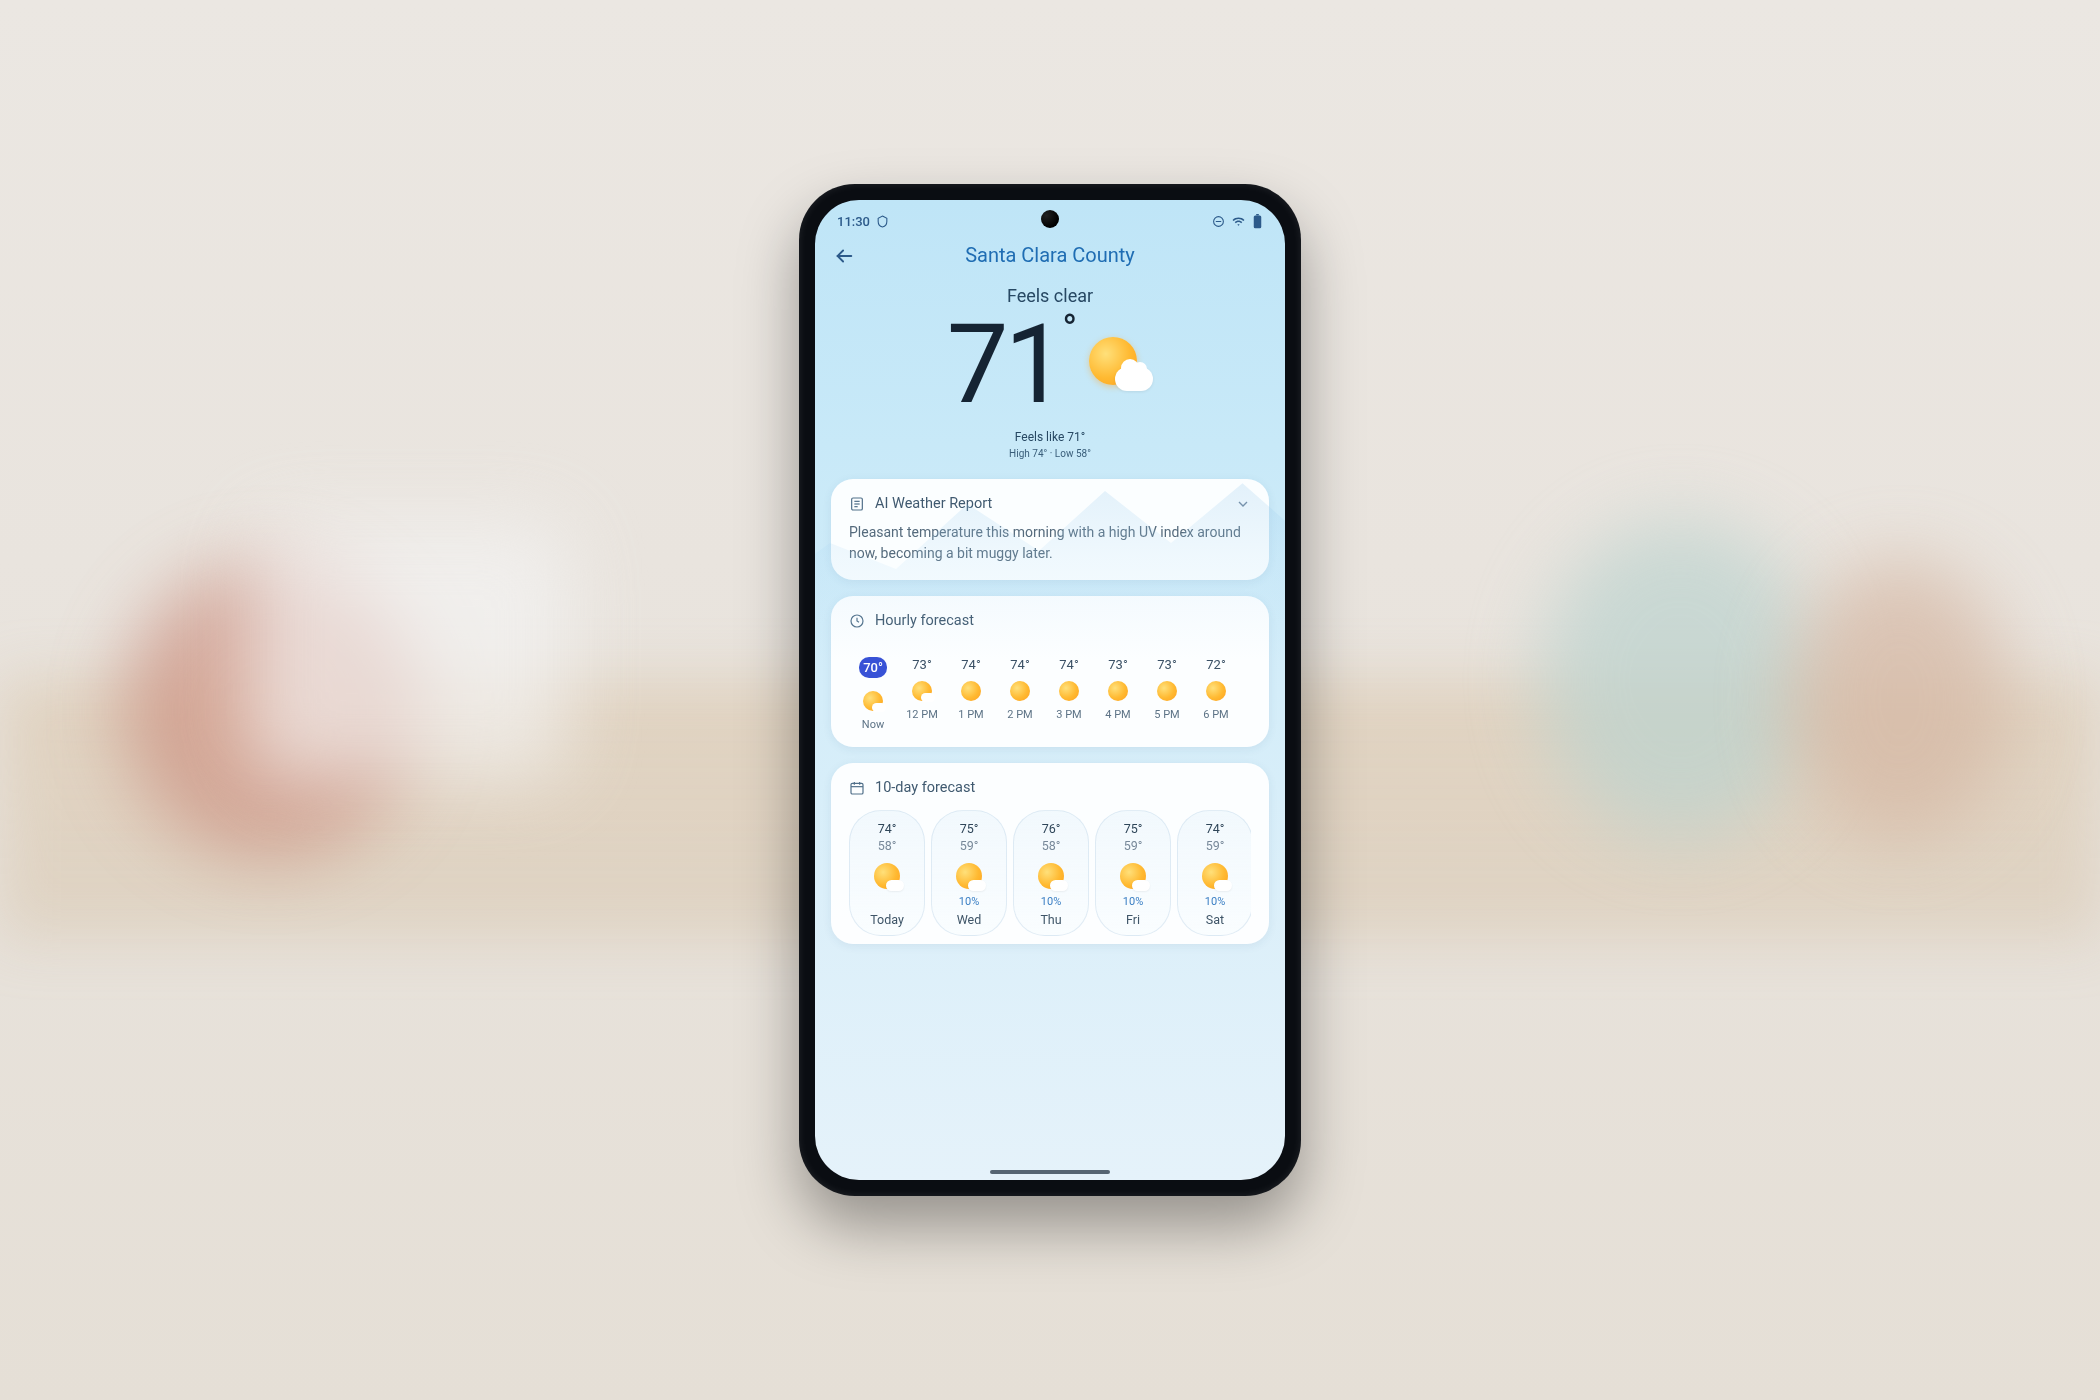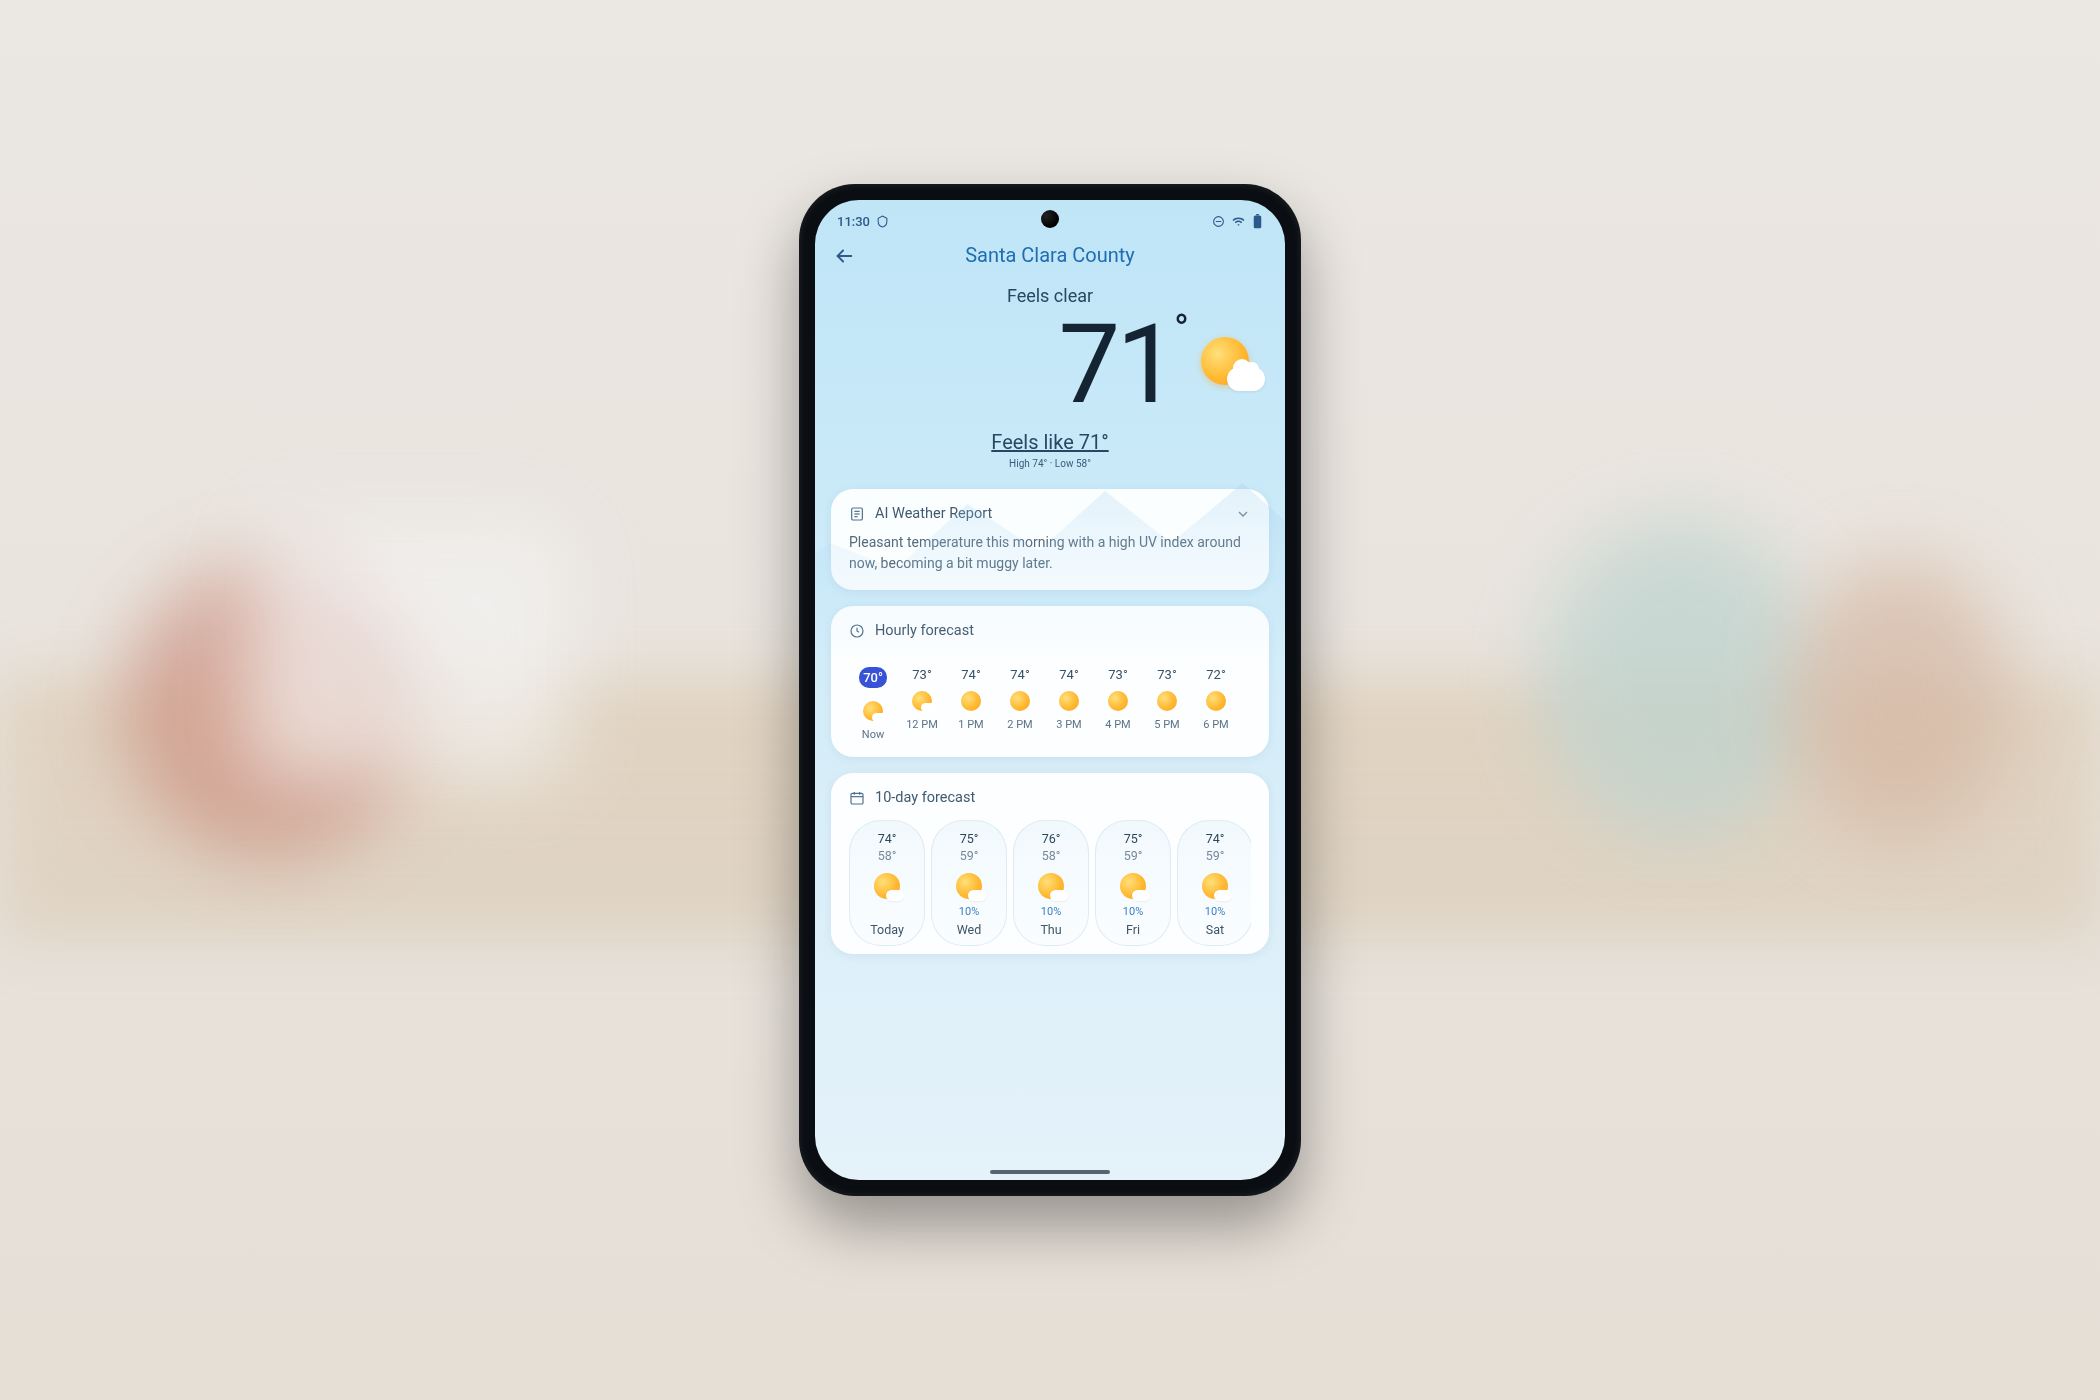--- a/index.html
+++ b/index.html
@@ -72,32 +72,32 @@
   .header {
     display: flex; align-items: center; justify-content: center;
     padding: 10px 18px 6px; position: relative;
   }
   .back-btn { position: absolute; left: 18px; top: 12px; color: #2c5a8a; }
   .location { font-size: 20px; color: #1f6db3; font-weight: 400; }
   .hero {
     text-align: center; padding: 12px 20px 8px;
   }
   .condition { font-size: 18px; color: #274863; margin-bottom: 4px; }
-  .temp-wrap { display: flex; align-items: center; justify-content: flex-end; gap: 10px; }
+  .temp-wrap { display: flex; align-items: center; justify-content: center; gap: 10px; }
   .big-temp { font-size: 110px; line-height: 1; font-weight: 400; color: #152433; letter-spacing: -4px; }
   .deg-mark { font-size: 40px; vertical-align: top; }
   .sun-icon-lg { width: 70px; height: 60px; position: relative; }
   .sun { position:absolute; width: 48px; height: 48px; border-radius: 50%;
          background: radial-gradient(circle at 35% 35%, #ffe07a, #ffb931 55%, #ff9f1e);
          box-shadow: 0 2px 6px rgba(255,160,30,.4); left: 6px; top: 2px; }
   .cloud { position:absolute; width: 38px; height: 24px; background: #fff; border-radius: 14px;
            bottom: 4px; right: 0; box-shadow: 0 1px 3px rgba(0,0,0,.08); }
   .cloud::before { content:''; position:absolute; width:18px;height:18px;background:#fff;border-radius:50%; top:-8px; left:6px; }
   .cloud::after { content:''; position:absolute; width:14px;height:14px;background:#fff;border-radius:50%; top:-5px; right:6px; }
-  .feels { font-size: 20px; color: #274863; margin-top: 10px; text-decoration: underline; }
+  .feels { font-size: 12px; color: #274863; margin-top: 10px; }
   .hilo { font-size: 10px; color: #3a5e7a; margin-top: 4px; }
   .cards { padding: 12px 16px; display: flex; flex-direction: column; gap: 16px; }
   .card {
     background: rgba(255,255,255,0.92);
     border-radius: 22px;
     padding: 16px 18px;
     box-shadow: 0 2px 10px rgba(40,80,120,0.08);
   }
   .card-head { display:flex; align-items:center; gap:10px; font-size:14.5px; color:#405a70; }
   .chev { margin-left:auto; color:#6b8299; }

